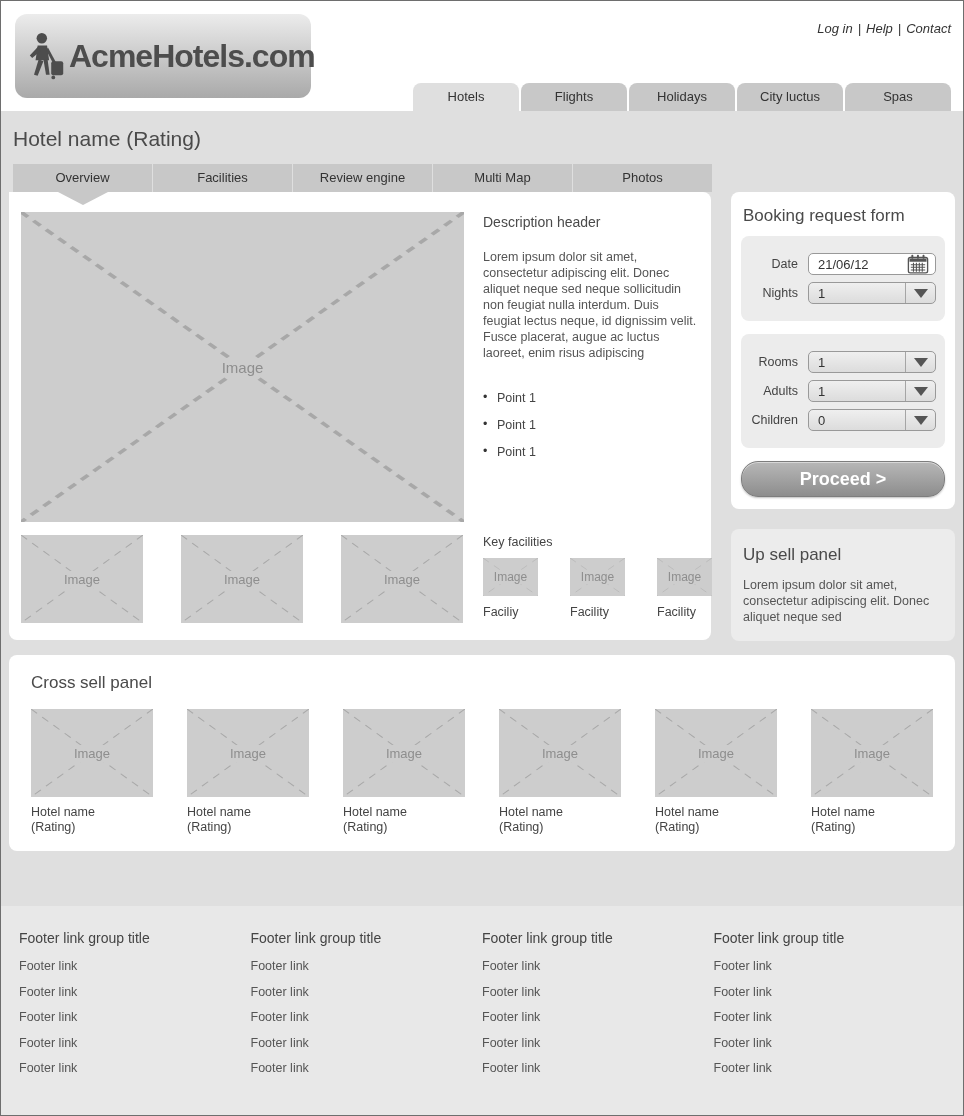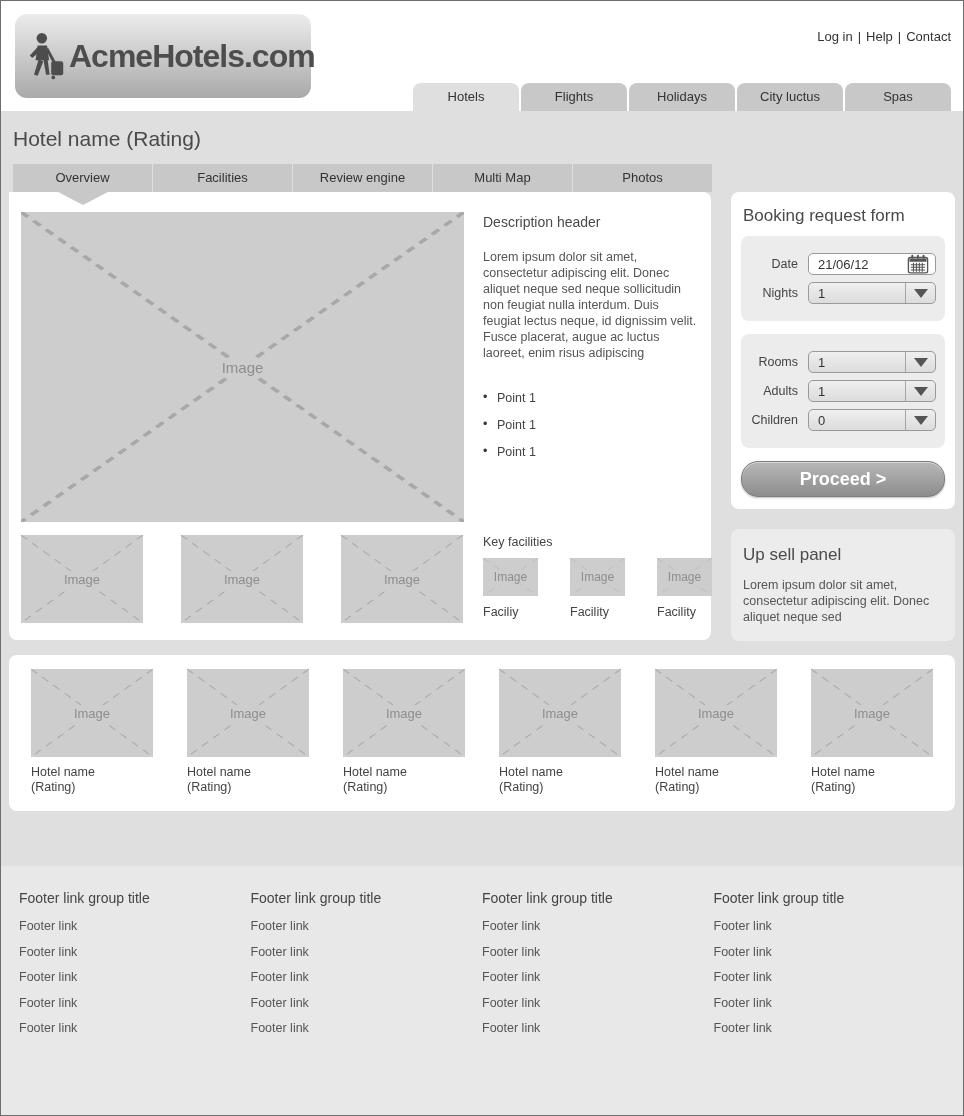--- a/index.html
+++ b/index.html
@@ -11,21 +11,21 @@
 
   
   .site-header { height:110px; position:relative; background:#fff; flex:0 0 auto; }
   .logo {
     position:absolute; left:14px; top:13px; width:296px; height:84px;
     border-radius:12px; background:linear-gradient(#ececec, #a9a9a9);
     display:flex; align-items:center; padding-left:10px; cursor:pointer;
   }
   .logo-text { font-size:32px; font-weight:bold; color:#4d4d4d; letter-spacing:-1px; margin-left:2px; }
   .traveler-icon { width:42px; height:48px; flex:0 0 auto; }
-  .top-links { position:absolute; top:28px; right:12px; font-size:13px; color:#333; }
+  .top-links { position:absolute; top:20px; right:12px; font-size:13px; color:#333;font-style:italic; }
   .top-links a { color:#333; text-decoration:none; cursor:pointer; }
   .sep { color:#333; margin:0 5px; }
 
   .main-tabs { position:absolute; right:12px; bottom:0; display:flex; gap:2px; }
   .mtab {
     width:106px; height:28px; line-height:28px; text-align:center;
     background:#c8c8c8; border-radius:8px 8px 0 0; font-size:13px; color:#333; cursor:pointer;
   }
   .mtab.active { background:#dfdfdf; }
 
@@ -320,20 +320,21 @@
         </section>
 
         <section class="upsell">
           <h2>Up sell panel</h2>
           <p>Lorem ipsum dolor sit amet, consectetur adipiscing elit. Donec aliquet neque sed</p>
         </section>
       </aside>
     </div>
 
     <section class="cross-sell">
+      <h2>Cross sell panel</h2>
       <div class="cards">
         <div class="card">
           <div class="ph thumb">
             <svg class="xmark" viewBox="0 0 100 100" preserveAspectRatio="none">
                 <line x1="0" y1="0" x2="100" y2="100" stroke-dasharray="7 6"></line>
                 <line x1="100" y1="0" x2="0" y2="100" stroke-dasharray="7 6"></line>
               </svg>
             <span class="ph-label">Image</span>
           </div>
           <div class="card-name">

